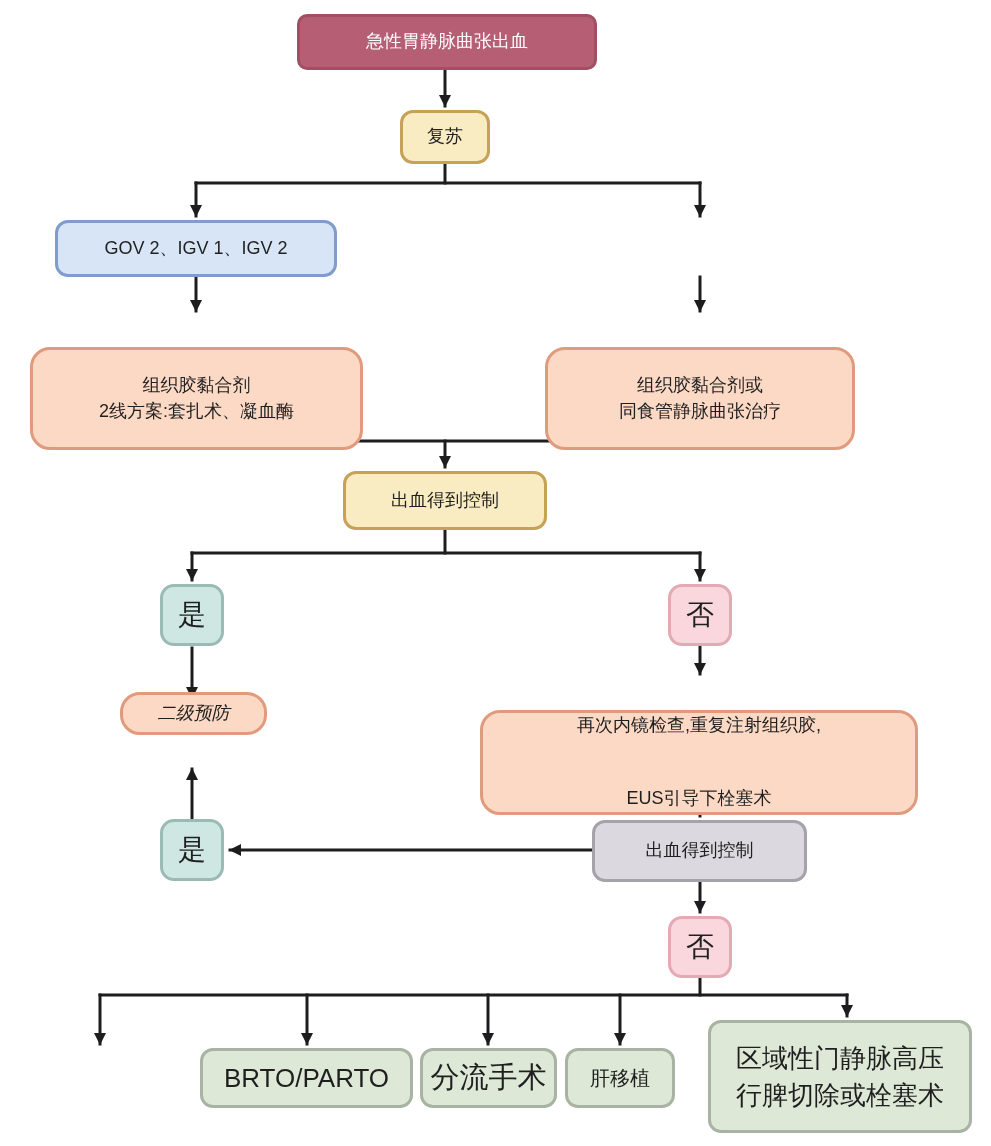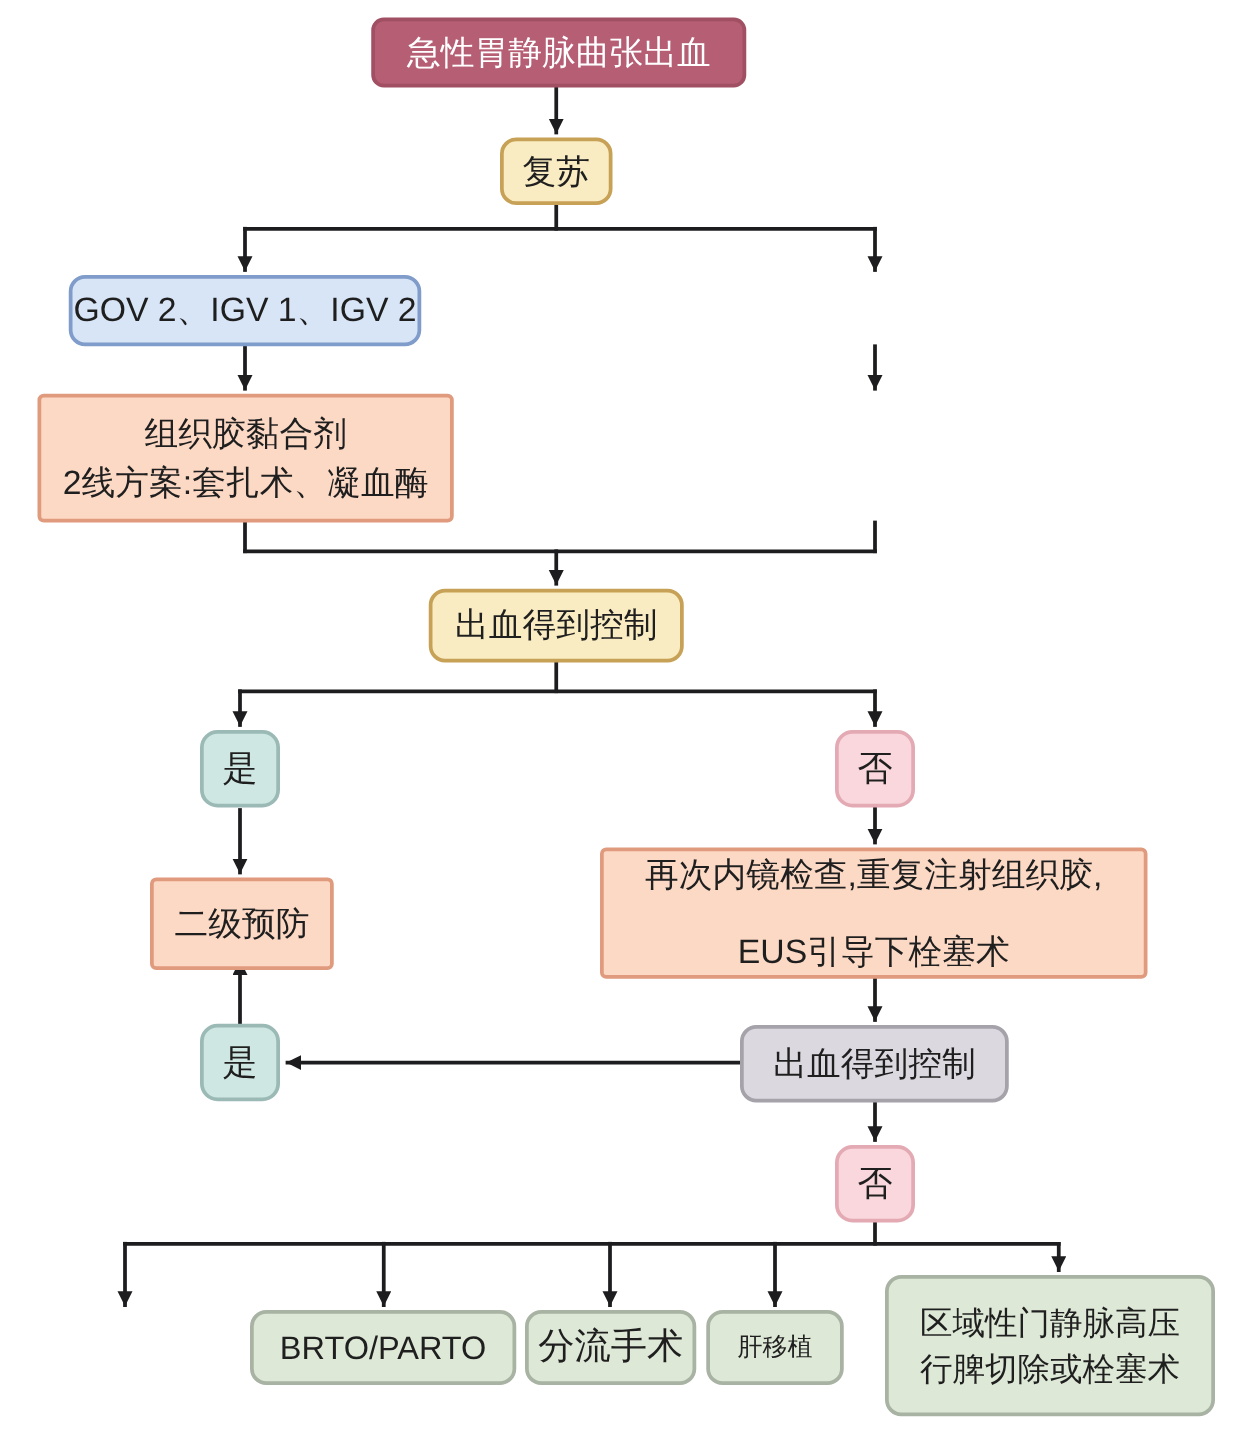--- a/index.html
+++ b/index.html
@@ -10,43 +10,43 @@
     font-family:"Liberation Sans","DejaVu Sans",sans-serif;
     overflow:hidden;
   }
   #edges{position:absolute;left:0;top:0;width:991px;height:1146px;}
   #edges path{stroke:var(--arrow);stroke-width:3;fill:none;stroke-linecap:square;}
   #edges marker path{fill:var(--arrow);stroke:none;}
   .node{
     position:absolute;box-sizing:border-box;
     display:flex;flex-direction:column;align-items:center;justify-content:center;
     text-align:center;border:3px solid;border-radius:13px;
-    font-size:27px;line-height:1.42;color:#1f1f1f;
+    font-size:18px;line-height:1.42;color:#1f1f1f;
     white-space:nowrap;
   }
   .small{font-size:28px;border-radius:14px;}
   .start-box{background:var(--start_fill);border-color:var(--start_border);color:var(--start_text);border-radius:10px;}
   .yellow{background:var(--yellow_fill);border-color:var(--yellow_border);}
   .blue{background:var(--blue_fill);border-color:var(--blue_border);}
-  .peach{background:var(--peach_fill);border-color:var(--peach_border);border-radius:5px;}
+  .peach{background:var(--peach_fill);border-color:var(--peach_border);border-radius:20px;margin-top:32px;}
   .teal{background:var(--teal_fill);border-color:var(--teal_border);}
   .pink{background:var(--pink_fill);border-color:var(--pink_border);}
   .gray{background:var(--gray_fill);border-color:var(--gray_border);}
   .green{background:var(--green_fill);border-color:var(--green_border);}
 
   .n-start   {left:297px;top:14px;  width:300px;height:56px;}
   .n-resus   {left:400px;top:110px; width:90px; height:54px;text-align:right;}
   .n-gov2    {left:55px; top:220px; width:282px;height:57px;}
   .n-gov1    {left:645px;top:220px; width:110px;height:57px;}
   .n-gluel   {left:30px; top:315px; width:333px;height:103px;}
   .n-gluer   {left:545px;top:315px; width:310px;height:103px;}
   .n-ctrl1   {left:343px;top:471px; width:204px;height:59px;}
   .n-yes1    {left:160px;top:584px; width:64px; height:62px;}
   .n-no1     {left:668px;top:584px; width:64px; height:62px;}
-  .n-prev    {left:120px;top:702px; width:147px;height:74px;}
+  .n-prev    {left:120px;top:660px; width:147px;height:43px;font-style:italic;}
   .n-repeat  {left:480px;top:678px; width:438px;height:105px;justify-content:space-between;}
   .n-ctrl2   {left:592px;top:820px; width:215px;height:62px;}
   .n-yes2    {left:160px;top:819px; width:64px; height:62px;}
   .n-no2     {left:668px;top:916px; width:64px; height:62px;}
   .n-tips    {left:5px;  top:1048px;width:190px;height:60px;font-size:26px;}
   .n-brto    {left:200px;top:1048px;width:213px;height:60px;font-size:26px;}
   .n-shunt   {left:420px;top:1048px;width:137px;height:60px;font-size:29px;}
   .n-liver   {left:565px;top:1048px;width:110px;height:60px;font-size:20px;}
   .n-regional{left:708px;top:1020px;width:264px;height:113px;font-size:26px;}
 </style>
@@ -96,20 +96,24 @@
   <div class="node yellow n-resus">复苏</div>
 
   <div class="node blue n-gov2">GOV 2、IGV 1、IGV 2</div>
 
 
   <div class="node peach n-gluel">
     <span>组织胶黏合剂</span>
     <span>2线方案:套扎术、凝血酶</span>
   </div>
 
+  <div class="node peach n-gluer">
+    <span>组织胶黏合剂或</span>
+    <span>同食管静脉曲张治疗</span>
+  </div>
 
   <div class="node yellow n-ctrl1">出血得到控制</div>
 
   <div class="node teal small n-yes1">是</div>
 
   <div class="node pink small n-no1">否</div>
 
   <div class="node peach n-prev">二级预防</div>
 
   <div class="node peach n-repeat">

